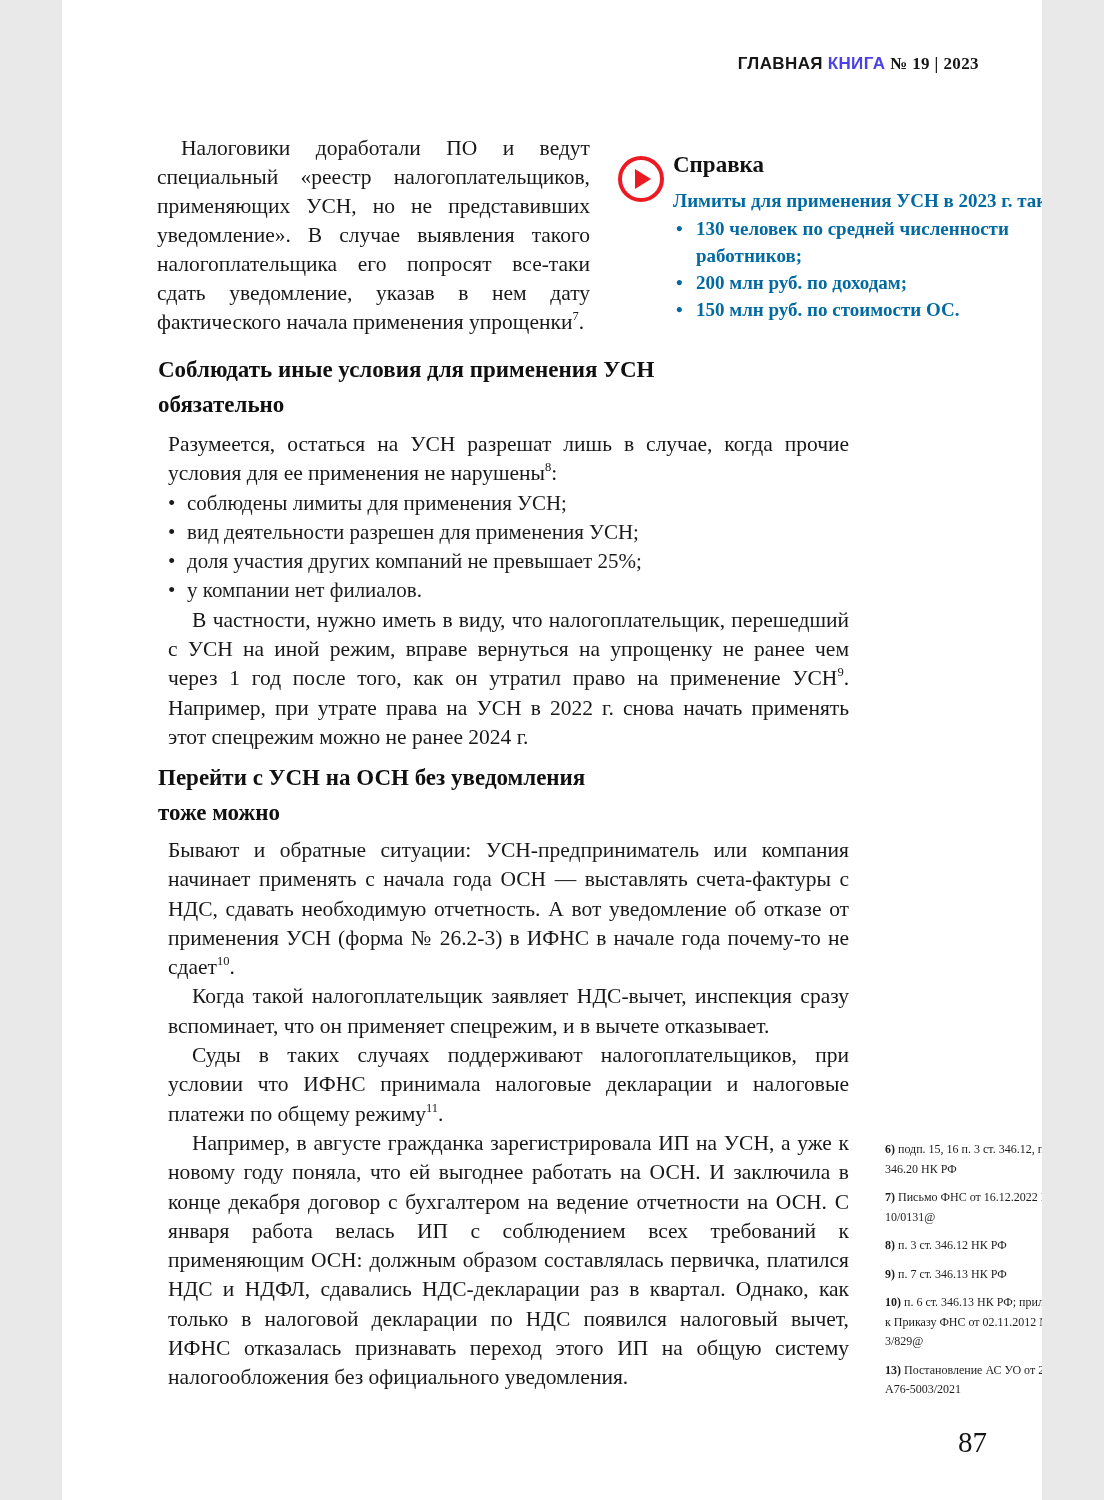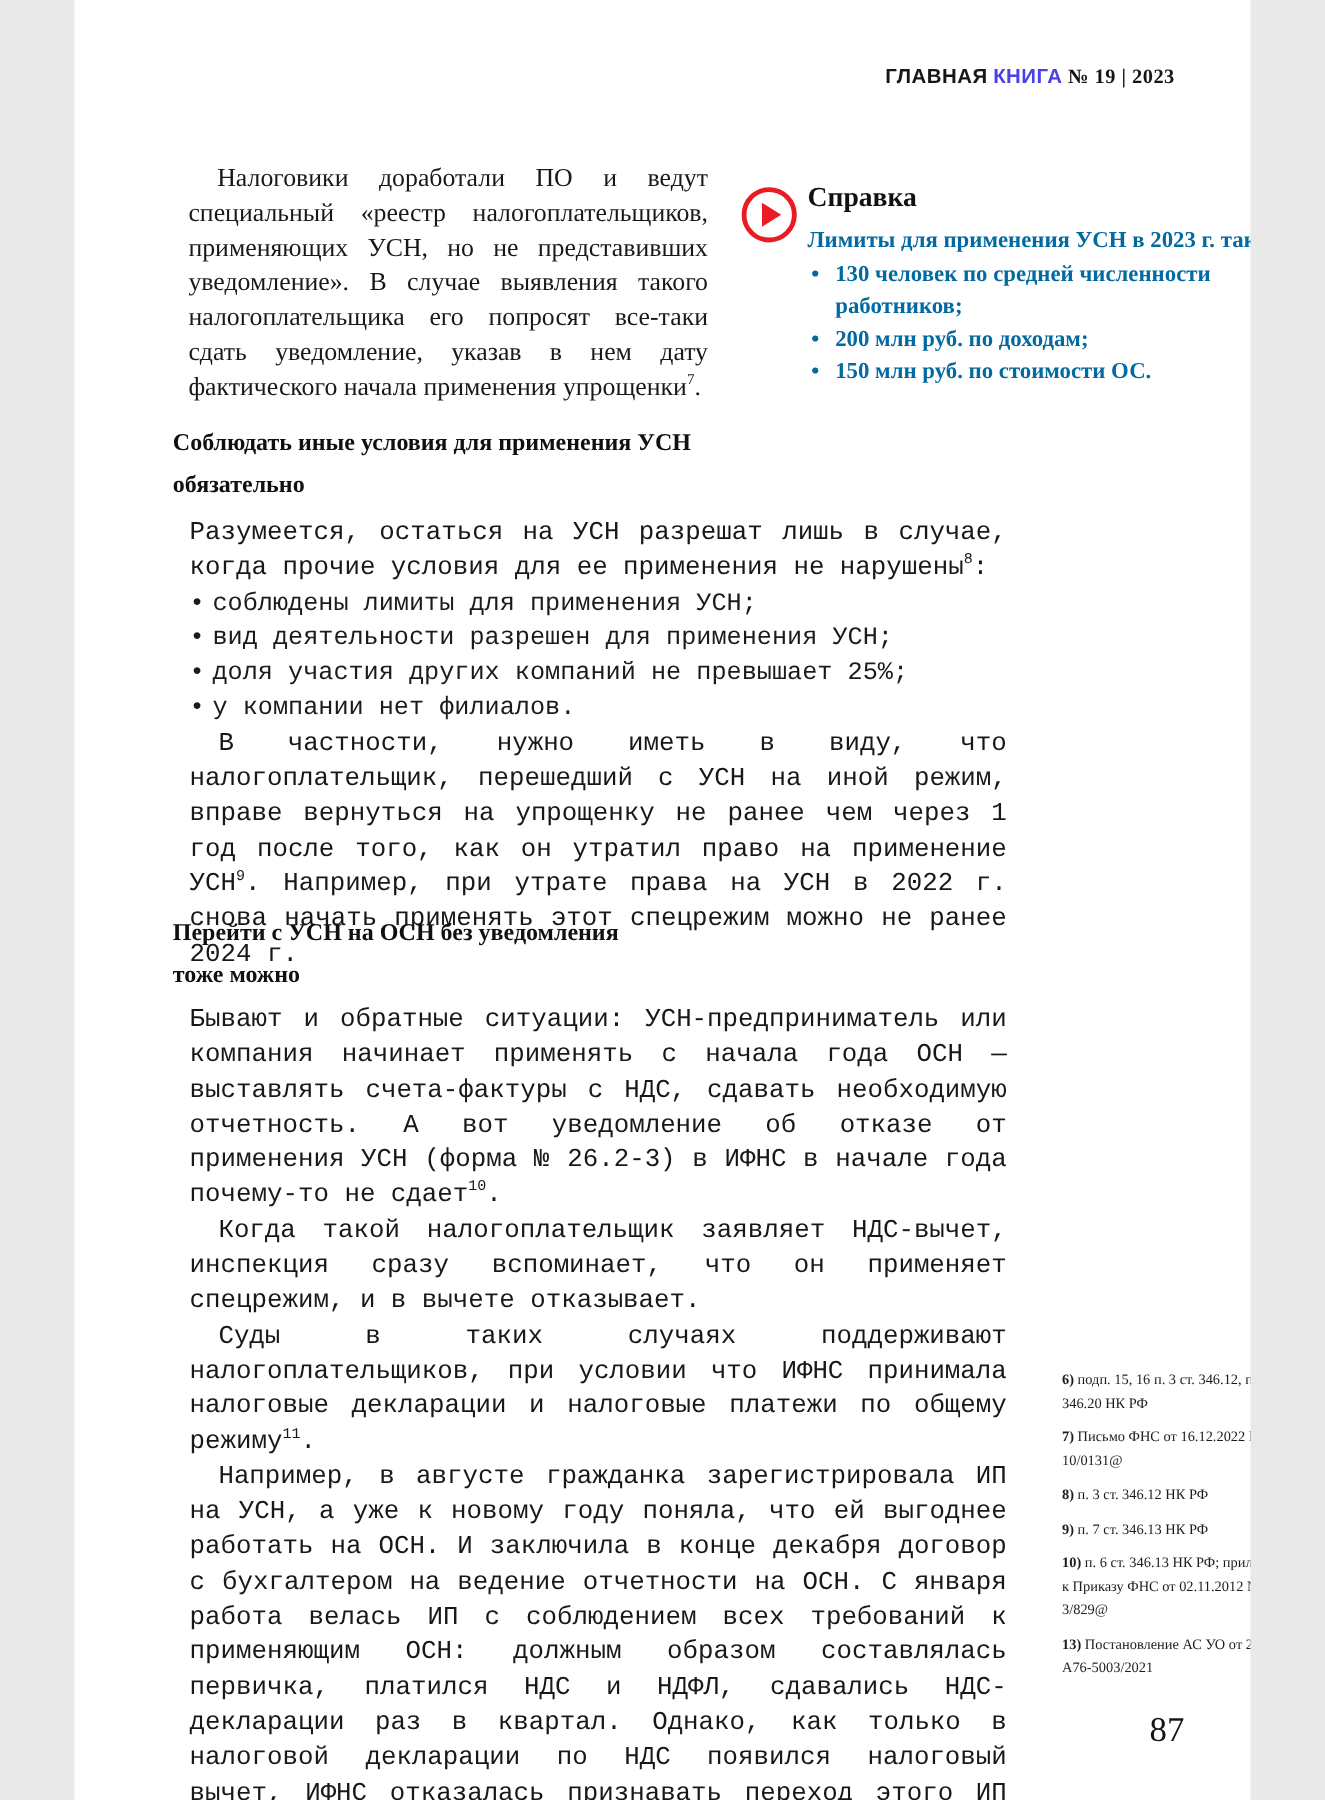--- a/index.html
+++ b/index.html
@@ -100,37 +100,36 @@
   .sp-bullet::before {
     content: "\2022";
     position: absolute;
     left: 3px;
     top: 0;
   }
 
   
   .sect-heading {
     position: absolute;
-    left: 82px;
+    left: 96px;
     width: 700px;
-    font-size: 20px;
+    font-size: 23px;
     font-weight: bold;
     line-height: 35px;
     color: #101010;
     text-align: left;
   }
   .heading-1 { top: 352px; }
   .heading-2 { top: 760px; }
 
   
   .sect-body {
     position: absolute;
-    left: 96px;
+    left: 106px;
     width: 681px;
-    font-family: Liberation Mono, monospace;
   }
   .sect1-body { top: 430px; }
   .sect2-body { top: 836px; }
   .sect-body .bodytext { line-height: 29.3px; }
   .bullet-item {
     position: relative;
     padding-left: 19px;
     text-align: justify;
     font-size: 21px;
     line-height: 29.3px;

